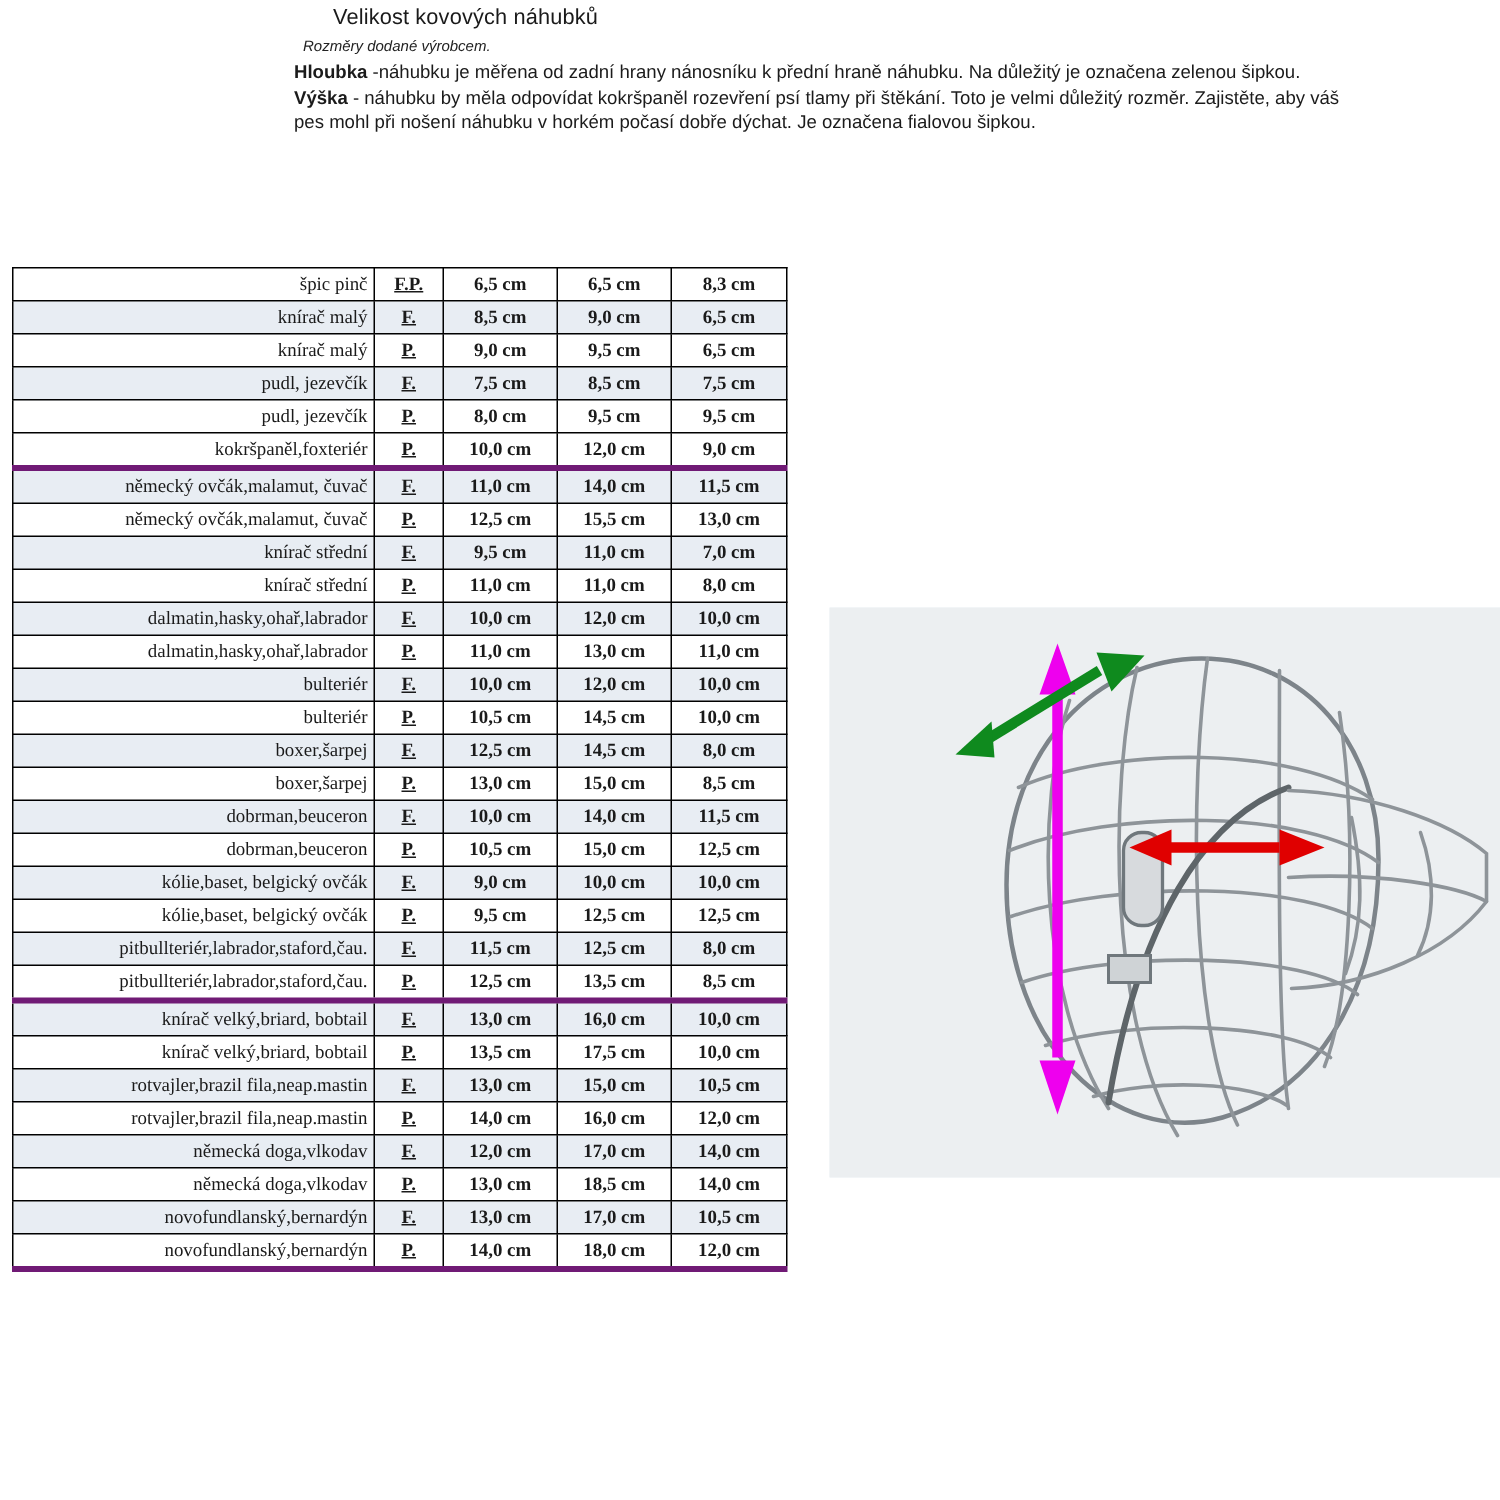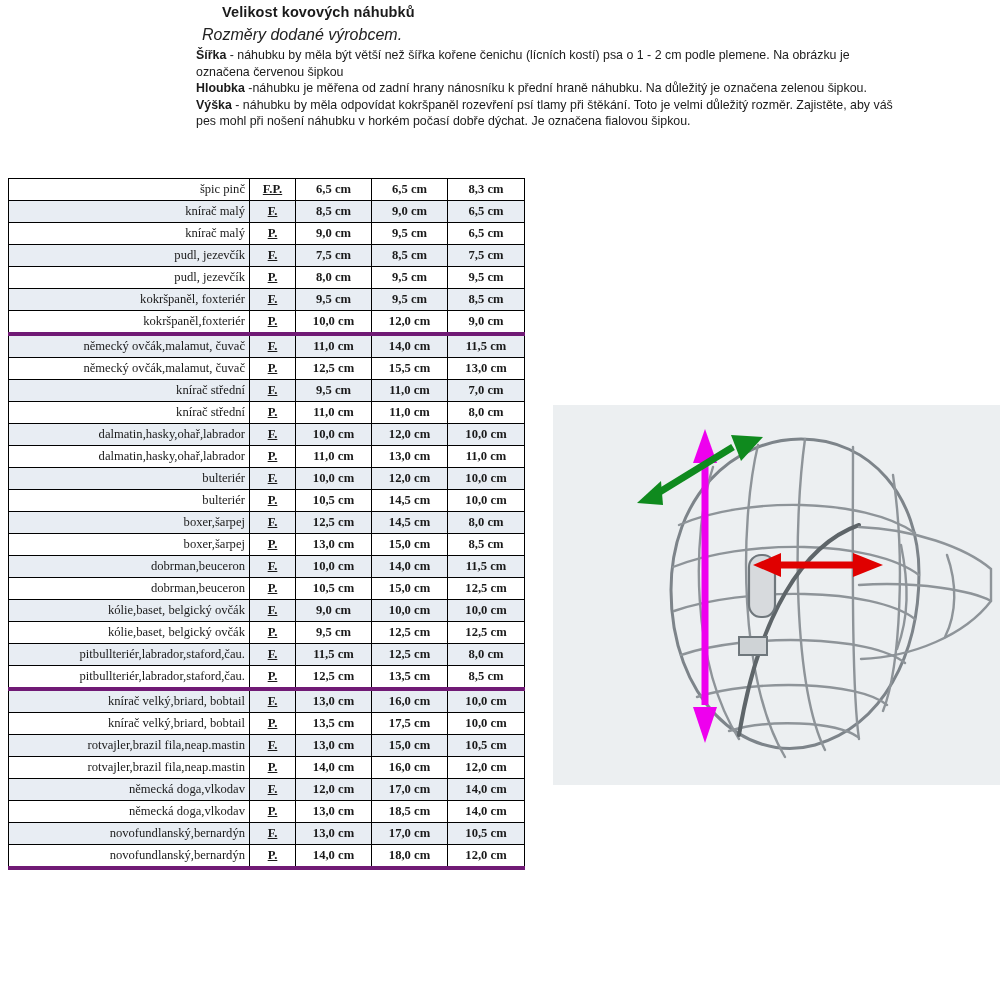--- a/index.html
+++ b/index.html
@@ -18,26 +18,26 @@
 
   
   #header-block {
     position: absolute;
     left: 196px;
     top: 0px;
     width: 700px;
   }
   #doc-title {
     font-size: 14.5px;
-    font-weight: bold;
+    font-weight: normal;
     margin: 4px 0 6px 26px;
     letter-spacing: 0.1px;
   }
   .subtitle {
-    font-size: 16px;
+    font-size: 10px;
     font-style: italic;
     margin: 0 0 3px 6px;
     color: #222;
   }
   .para {
     font-size: 12.4px;
     line-height: 16.6px;
     margin: 0;
     color: #1b1b1b;
   }
@@ -111,21 +111,20 @@
   }
   #muzzle-svg { display: block; }
 </style>
 </head>
 <body>
 
 <div id="header-block">
   <div id="doc-title">Velikost kovových náhubků</div>
   <div class="subtitle">Rozměry dodané výrobcem.</div>
 
-  <p class="para"><b>Šířka</b><span> - náhubku by měla být větší než šířka kořene čenichu (lícních kostí) psa o 1 - 2 cm podle plemene. Na obrázku je označena červenou šipkou</span></p>
 
   <p class="para"><b>Hloubka</b><span> -náhubku je měřena od zadní hrany nánosníku k přední hraně náhubku. Na důležitý je označena zelenou šipkou.</span></p>
 
   <p class="para"><b>Výška</b><span> - náhubku by měla odpovídat kokršpaněl rozevření psí tlamy při štěkání. Toto je velmi důležitý rozměr. Zajistěte, aby váš pes mohl při nošení náhubku v horkém počasí dobře dýchat. Je označena fialovou šipkou.</span></p>
 </div>
 
 <div id="col-labels">
   <span class="col-label" id="label-sirka">šířka</span>
   <span class="col-label" id="label-vyska">výška</span>
   <span class="col-label" id="label-hloubka">hloubka</span>
@@ -169,27 +168,20 @@
           <td class="val">8,5 cm</td>
           <td class="val">7,5 cm</td>
         </tr>
         <tr>
           <td class="breed">pudl, jezevčík</td>
           <td class="fp">P.</td>
           <td class="val">8,0 cm</td>
           <td class="val">9,5 cm</td>
           <td class="val">9,5 cm</td>
         </tr>
-        <tr class="alt">
-          <td class="breed">kokršpaněl, foxteriér</td>
-          <td class="fp">F.</td>
-          <td class="val">9,5 cm</td>
-          <td class="val">9,5 cm</td>
-          <td class="val">8,5 cm</td>
-        </tr>
         <tr class="group-end">
           <td class="breed">kokršpaněl,foxteriér</td>
           <td class="fp">P.</td>
           <td class="val">10,0 cm</td>
           <td class="val">12,0 cm</td>
           <td class="val">9,0 cm</td>
         </tr>
         <tr class="alt">
           <td class="breed">německý ovčák,malamut, čuvač</td>
           <td class="fp">F.</td>

